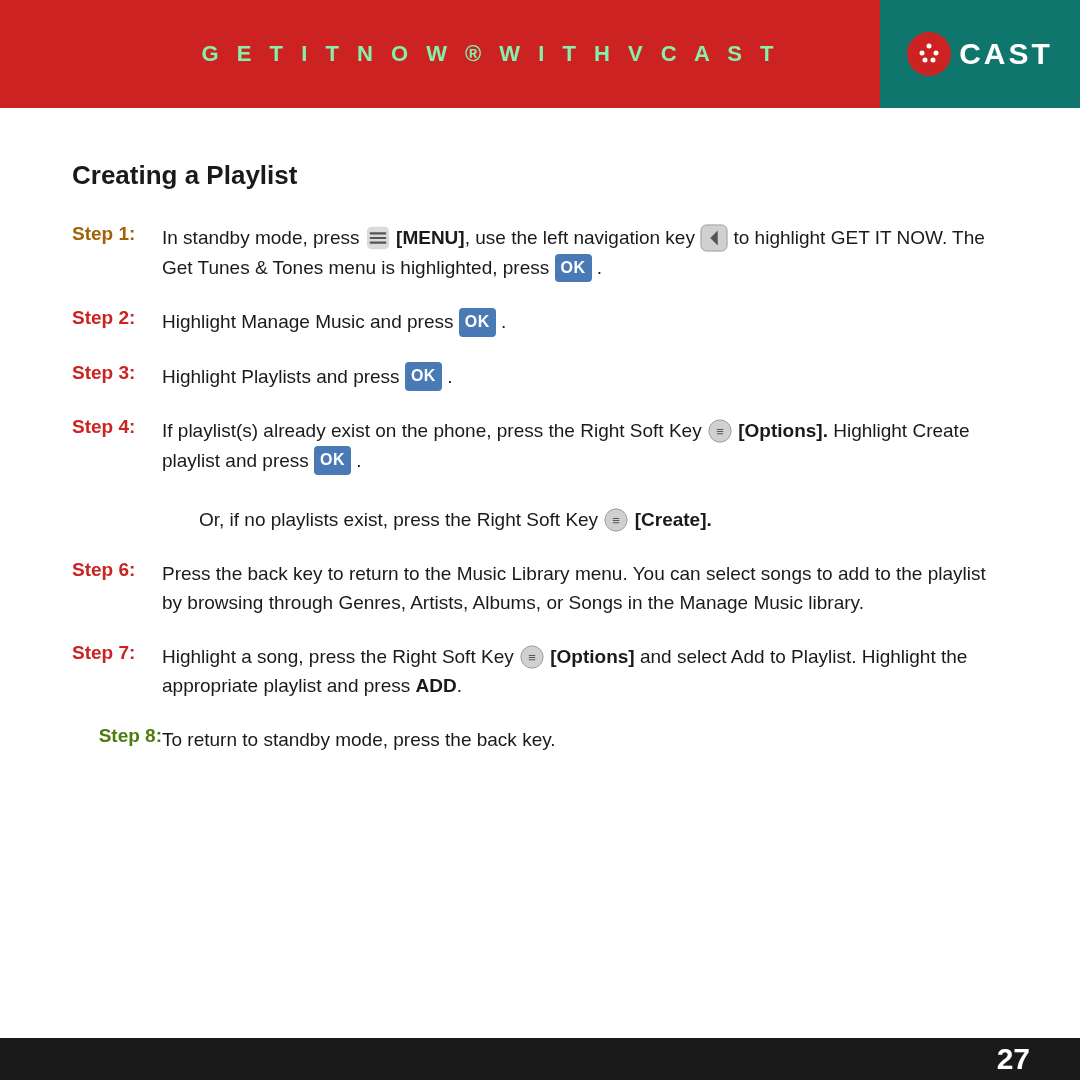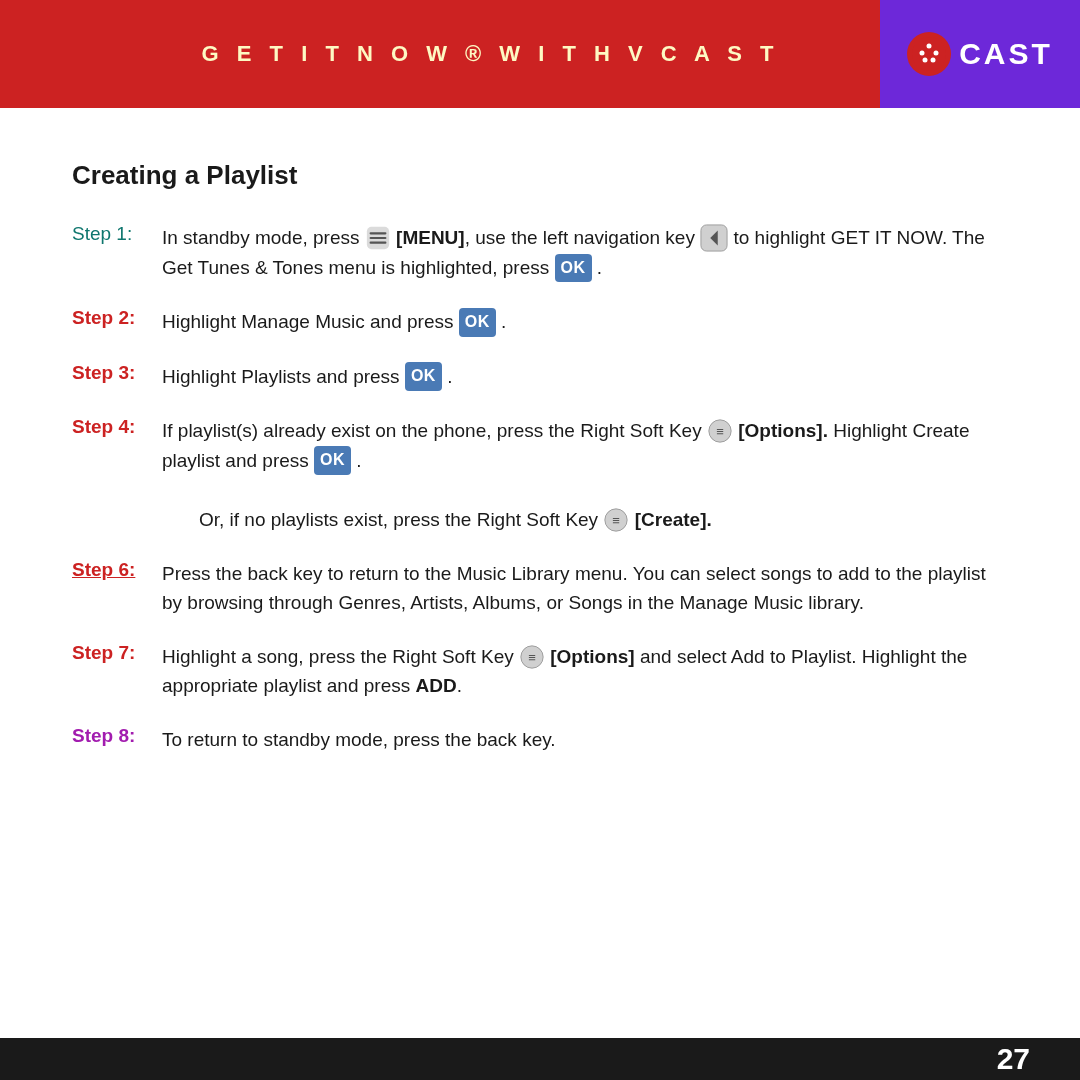--- a/index.html
+++ b/index.html
@@ -20,29 +20,29 @@
       height: 108px;
       display: flex;
       align-items: center;
       justify-content: space-between;
       padding: 0 0 0 0;
     }
 
     .header-title {
       flex: 1;
       text-align: center;
-      color: #fef9c3;
+      color: #86efac;
       font-size: 22px;
       font-weight: bold;
       letter-spacing: 6px;
       padding-left: 101px;
     }
 
     .header-logo {
-      background: #6d28d9;
+      background: #0f766e;
       height: 108px;
       width: 200px;
       display: flex;
       align-items: center;
       justify-content: center;
       gap: 8px;
       flex-shrink: 0;
     }
 
     .logo-icon {
@@ -184,21 +184,21 @@
     </div>
     <div class="logo-text">CAST</div>
   </div>
 </div>
 
 <div class="content">
 
   <div class="section-title">Creating a Playlist</div>
 
   <div class="step">
-    <span class="step-label" style="color:#0f766e; font-weight:normal;">Step 1:</span>
+    <span class="step-label" style="color:#a16207; font-weight:bold;">Step 1:</span>
     <span class="step-content">
       In standby mode, press
       
       <svg class="icon-menu" viewBox="0 0 28 28" width="26" height="26">
         <rect x="2" y="2" width="24" height="24" rx="5" ry="5" fill="#888" opacity="0.3"></rect>
         <line x1="6" y1="9" x2="22" y2="9" stroke="#555" stroke-width="2.2" stroke-linecap="round"></line>
         <line x1="6" y1="14" x2="22" y2="14" stroke="#555" stroke-width="2.2" stroke-linecap="round"></line>
         <line x1="6" y1="19" x2="22" y2="19" stroke="#555" stroke-width="2.2" stroke-linecap="round"></line>
       </svg>
       <span class="bold">[MENU]</span>, use the left navigation key
@@ -244,41 +244,41 @@
       <svg class="icon-soft" viewBox="0 0 28 28" width="26" height="26">
         <rect x="2" y="2" width="24" height="24" rx="12" ry="12" fill="#d0d0d0" stroke="#999" stroke-width="1"></rect>
         <text x="14" y="19" text-anchor="middle" font-size="14" fill="#555">≡</text>
       </svg>
       <span class="bold">[Create].</span>
     </span>
   </div>
 
 
   <div class="step">
-    <span class="step-label" style="color:#cc2222; font-weight:bold;text-decoration:underline;">Step 6:</span>
+    <span class="step-label" style="color:#cc2222; font-weight:bold;">Step 6:</span>
     <span class="step-content">
       Press the back key to return to the Music Library menu. You can select songs to add to the playlist by browsing through Genres, Artists, Albums, or Songs in the Manage Music library.
     </span>
   </div>
 
   <div class="step">
     <span class="step-label" style="color:#cc2222; font-weight:bold;">Step 7:</span>
     <span class="step-content">
       Highlight a song, press the Right Soft Key
       <svg class="icon-soft" viewBox="0 0 28 28" width="26" height="26">
         <rect x="2" y="2" width="24" height="24" rx="12" ry="12" fill="#d0d0d0" stroke="#999" stroke-width="1"></rect>
         <text x="14" y="19" text-anchor="middle" font-size="14" fill="#555">≡</text>
       </svg>
       <span class="bold">[Options]</span>
       and select Add to Playlist. Highlight the appropriate playlist and press <span class="bold">ADD</span>.
     </span>
   </div>
 
   <div class="step">
-    <span class="step-label" style="color:#a21caf; font-weight:bold;">Step 8:</span>
+    <span class="step-label" style="color:#4d7c0f; font-weight:bold;text-align:right;">Step 8:</span>
     <span class="step-content">
       To return to standby mode, press the back key.
     </span>
   </div>
 
 </div>
 
 <div class="footer-bar">
   <span class="page-number">27</span>
 </div>

